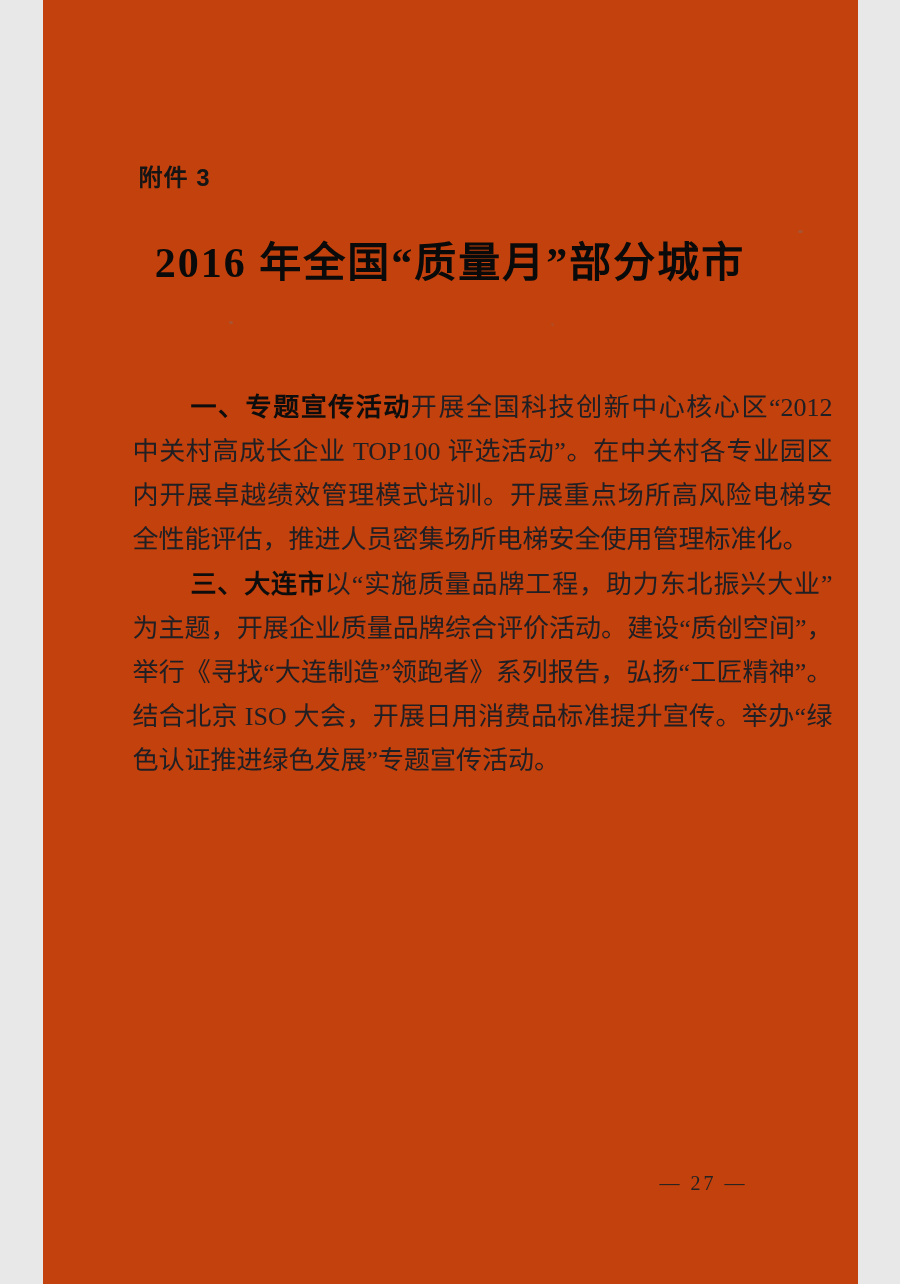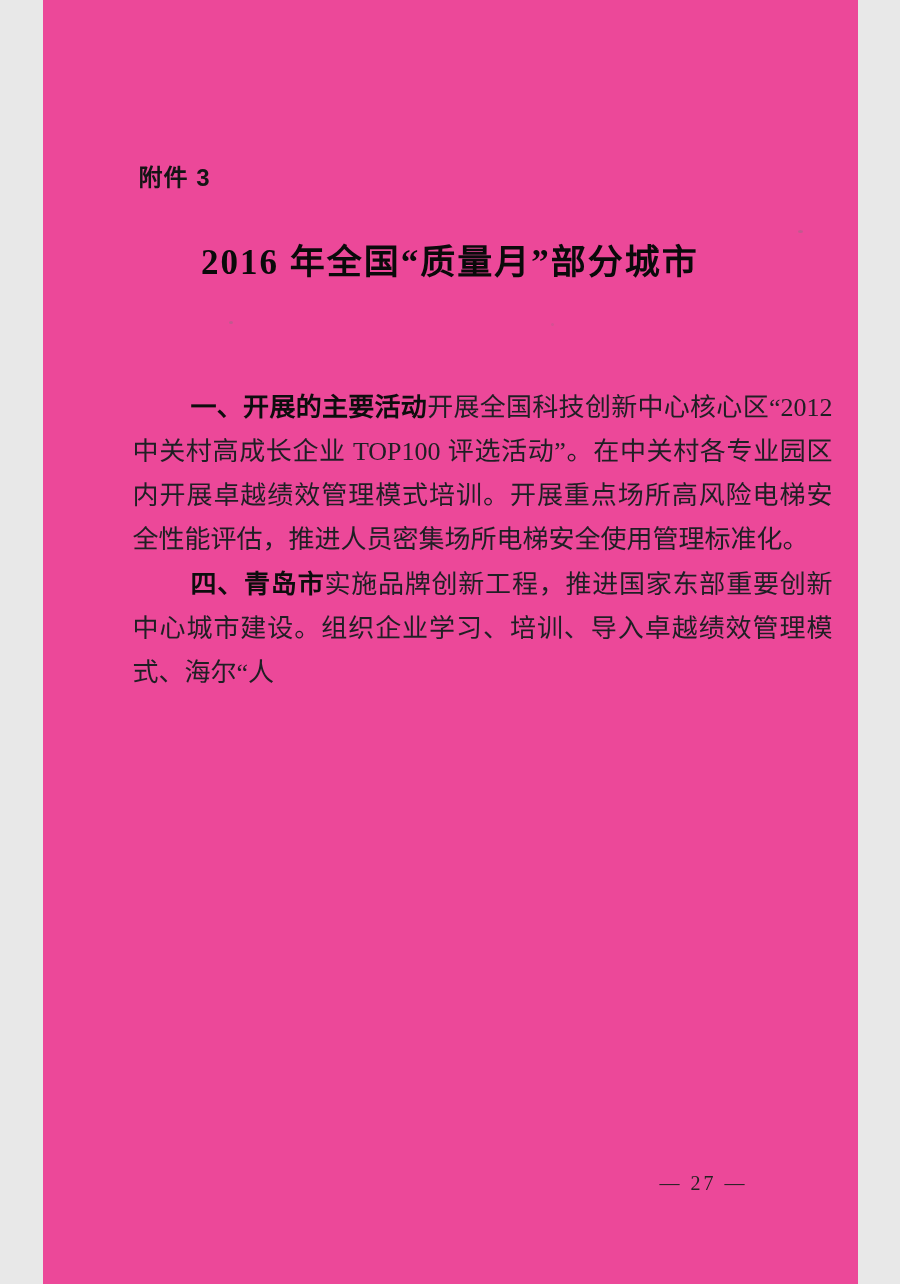--- a/index.html
+++ b/index.html
@@ -3,21 +3,21 @@
 <meta charset="utf-8">
 <title>2016年全国“质量月”部分城市开展的主要活动</title>
 <style>
   * { box-sizing: border-box; }
   html, body { margin: 0; padding: 0; background: #e8e8e8; }
   .page {
     position: relative;
     width: 815px;
     height: 1284px;
     margin: 0 auto;
-    background: #ec4899;
+    background: #c2410c;
     overflow: hidden;
     font-family: "Liberation Serif", "DejaVu Serif", serif;
   }
   .attachment-label {
     position: absolute;
     left: 96px;
     top: 158px;
     font-family: "Liberation Sans", "DejaVu Sans", sans-serif;
     font-weight: 700;
     font-size: 24px;
@@ -27,21 +27,21 @@
   }
   .doc-title {
     position: absolute;
     top: 238px;
     left: 0;
     width: 100%;
     margin: 0;
     text-align: center;
     font-family: "Liberation Serif", "DejaVu Serif", serif;
     font-weight: 700;
-    font-size: 35px;
+    font-size: 42px;
     line-height: 50px;
     letter-spacing: 2px;
     color: #0a0a0a;
   }
   .doc-title .title-line { display: block; }
   .doc-body {
     position: absolute;
     left: 90px;
     top: 385px;
     width: 700px;
@@ -84,25 +84,25 @@
 
 <div class="page">
 
   <div class="attachment-label">附件 3</div>
 
   <h1 class="doc-title">
     <span class="title-line">2016 年全国“质量月”部分城市</span>
   </h1>
 
   <div class="doc-body">
-    <p class="para"><span class="para-lead">一、开展的主要活动</span><span>开展全国科技创新中心核心区“2012 中关村高成长企业 TOP100 评选活动”。在中关村各专业园区内开展卓越绩效管理模式培训。开展重点场所高风险电梯安全性能评估，推进人员密集场所电梯安全使用管理标准化。</span></p>
+    <p class="para"><span class="para-lead">一、专题宣传活动</span><span>开展全国科技创新中心核心区“2012 中关村高成长企业 TOP100 评选活动”。在中关村各专业园区内开展卓越绩效管理模式培训。开展重点场所高风险电梯安全性能评估，推进人员密集场所电梯安全使用管理标准化。</span></p>
 
 
+    <p class="para"><span class="para-lead">三、大连市</span><span>以“实施质量品牌工程，助力东北振兴大业”为主题，开展企业质量品牌综合评价活动。建设“质创空间”，举行《寻找“大连制造”领跑者》系列报告，弘扬“工匠精神”。结合北京 ISO 大会，开展日用消费品标准提升宣传。举办“绿色认证推进绿色发展”专题宣传活动。</span></p>
 
-    <p class="para"><span class="para-lead">四、青岛市</span><span>实施品牌创新工程，推进国家东部重要创新中心城市建设。组织企业学习、培训、导入卓越绩效管理模式、海尔“人</span></p>
   </div>
 
   <div class="page-number">— 27 —</div>
 
   <div class="scan-speck speck-1"></div>
   <div class="scan-speck speck-2"></div>
   <div class="scan-speck speck-3"></div>
 
 </div>
 

